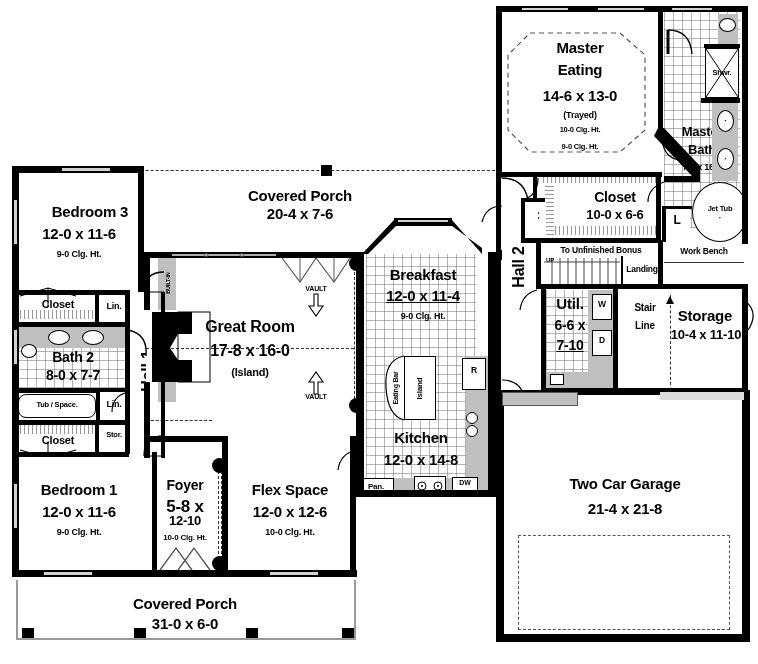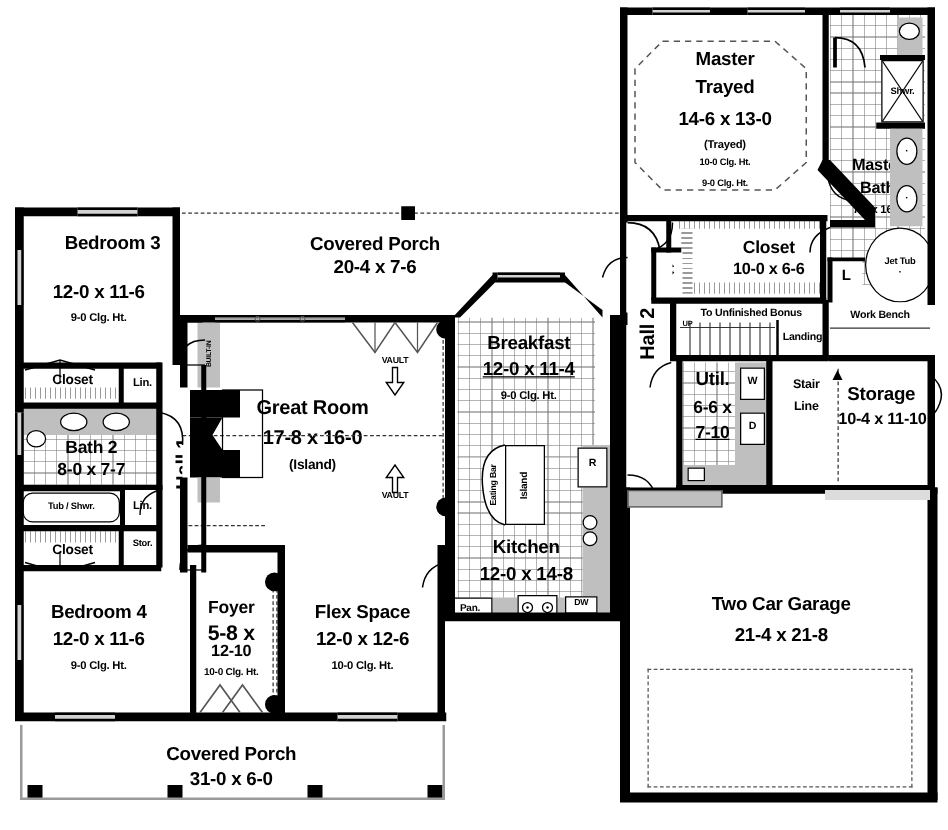--- a/index.html
+++ b/index.html
@@ -53,21 +53,21 @@
 
   <div class="lbl name" style="left:190px;top:188px;width:220px;">Covered Porch</div>
   <div class="lbl dim" style="left:190px;top:206px;width:220px;">20-4 x 7-6</div>
 
   <div class="room" style="left:500px;top:10px;width:160px;height:165px;"></div>
 
   <svg class="ov">
     <polygon points="530,33 620,33 645,55 645,130 620,152 530,152 508,130 508,55" fill="none" stroke="#555" stroke-width="1.2" stroke-dasharray="5,4"></polygon>
   </svg>
   <div class="lbl name" style="left:505px;top:40px;width:150px;font-size:15px;">Master</div>
-  <div class="lbl name" style="left:505px;top:62px;width:150px;">Trayed</div>
+  <div class="lbl name" style="left:505px;top:62px;width:150px;">Eating</div>
   <div class="lbl dim" style="left:505px;top:88px;width:150px;">14-6 x 13-0</div>
   <div class="lbl sub" style="left:505px;top:110px;width:150px;">(Trayed)</div>
   <div class="lbl tiny" style="left:505px;top:126px;width:150px;">10-0 Clg. Ht.</div>
   <div class="lbl tiny" style="left:505px;top:143px;width:150px;">9-0 Clg. Ht.</div>
 
   <div class="tile" style="left:664px;top:10px;width:76px;height:218px;"></div>
   <div class="lbl name" style="left:664px;top:125px;width:76px;font-size:13px;">Master</div>
   <div class="lbl name" style="left:664px;top:143px;width:76px;font-size:13px;">Bath</div>
   <div class="lbl sub" style="left:664px;top:162px;width:76px;">7-0 x 16-4</div>
 
@@ -163,21 +163,21 @@
 
   <div class="room" style="left:500px;top:178px;width:38px;height:212px;"></div>
   <div class="lbl name rot90" style="left:479px;top:258px;width:80px;font-size:16px;">Hall 2</div>
 
   <div class="room" style="left:504px;top:392px;width:244px;height:248px;"></div>
   <div class="lbl name" style="left:510px;top:476px;width:230px;font-size:15px;">Two Car Garage</div>
   <div class="lbl dim" style="left:510px;top:501px;width:230px;font-size:15px;">21-4 x 21-8</div>
   <div class="dashbox" style="left:518px;top:535px;width:212px;height:95px;"></div>
 
   <div class="room" style="left:18px;top:170px;width:122px;height:120px;"></div>
-  <div class="lbl name" style="left:14px;top:187px;width:152px;">Bedroom 3</div>
+  <div class="lbl name" style="left:14px;top:204px;width:152px;">Bedroom 3</div>
   <div class="lbl dim" style="left:14px;top:226px;width:130px;">12-0 x 11-6</div>
   <div class="lbl tiny" style="left:14px;top:249px;width:130px;font-size:9px;">9-0 Clg. Ht.</div>
 
   <div class="room" style="left:18px;top:294px;width:80px;height:28px;"></div>
   <div class="hatch" style="left:20px;top:310px;width:76px;height:9px;"></div>
   <div class="lbl mini" style="left:18px;top:298px;width:80px;font-size:11px;">Closet</div>
   <svg class="ov">
     <path d="M 20 296 l 28 -8 l 28 8" fill="none" stroke="#000" stroke-width="1.2"></path>
     <line x1="48" y1="288" x2="48" y2="306" stroke="#000" stroke-width="1"></line>
   </svg>
@@ -187,38 +187,38 @@
 
   <div class="tile" style="left:18px;top:326px;width:110px;height:62px;"></div>
   <div class="greyfill" style="left:18px;top:326px;width:110px;height:22px;"></div>
   <div class="sh-oval" style="left:48px;top:330px;width:22px;height:15px;"></div>
   <div class="sh-oval" style="left:82px;top:330px;width:22px;height:15px;"></div>
   <div class="sh-oval" style="left:21px;top:344px;width:16px;height:14px;"></div>
   <div class="lbl name" style="left:18px;top:350px;width:110px;font-size:14px;">Bath 2</div>
   <div class="lbl dim" style="left:18px;top:368px;width:110px;font-size:14px;">8-0 x 7-7</div>
 
   <div class="sh-round" style="left:18px;top:394px;width:78px;height:24px;"></div>
-  <div class="lbl tiny" style="left:18px;top:401px;width:78px;">Tub / Shwr.</div>
+  <div class="lbl tiny" style="left:18px;top:401px;width:78px;">Tub / Space.</div>
 
   <div class="room" style="left:100px;top:392px;width:28px;height:28px;"></div>
   <div class="lbl mini" style="left:100px;top:399px;width:28px;font-size:9px;">Lin.</div>
 
   <div class="room" style="left:18px;top:424px;width:80px;height:28px;"></div>
   <div class="hatch" style="left:20px;top:425px;width:76px;height:9px;"></div>
   <div class="lbl mini" style="left:18px;top:434px;width:80px;font-size:11px;">Closet</div>
   <svg class="ov">
     <path d="M 20 450 l 28 8 l 28 -8" fill="none" stroke="#000" stroke-width="1.2"></path>
     <line x1="48" y1="458" x2="48" y2="442" stroke="#000" stroke-width="1"></line>
   </svg>
 
   <div class="room" style="left:100px;top:424px;width:28px;height:28px;"></div>
   <div class="lbl tiny" style="left:100px;top:431px;width:28px;">Stor.</div>
 
   <div class="room" style="left:18px;top:456px;width:122px;height:114px;"></div>
-  <div class="lbl name" style="left:14px;top:482px;width:130px;">Bedroom 4</div>
+  <div class="lbl name" style="left:14px;top:482px;width:130px;">Bedroom 1</div>
   <div class="lbl dim" style="left:14px;top:504px;width:130px;">12-0 x 11-6</div>
   <div class="lbl tiny" style="left:14px;top:527px;width:130px;font-size:9px;">9-0 Clg. Ht.</div>
 
   <div class="room" style="left:130px;top:294px;width:34px;height:160px;"></div>
   <div class="lbl name rot90" style="left:108px;top:362px;width:80px;font-size:16px;">Hall 1</div>
 
   <div class="room" style="left:146px;top:256px;width:208px;height:200px;"></div>
   <div class="lbl name" style="left:160px;top:318px;width:180px;font-size:16px;">Great Room</div>
   <div class="lbl dim" style="left:160px;top:342px;width:180px;font-size:16px;">17-8 x 16-0</div>
   <div class="lbl sub" style="left:160px;top:366px;width:180px;font-size:11px;">(Island)</div>

